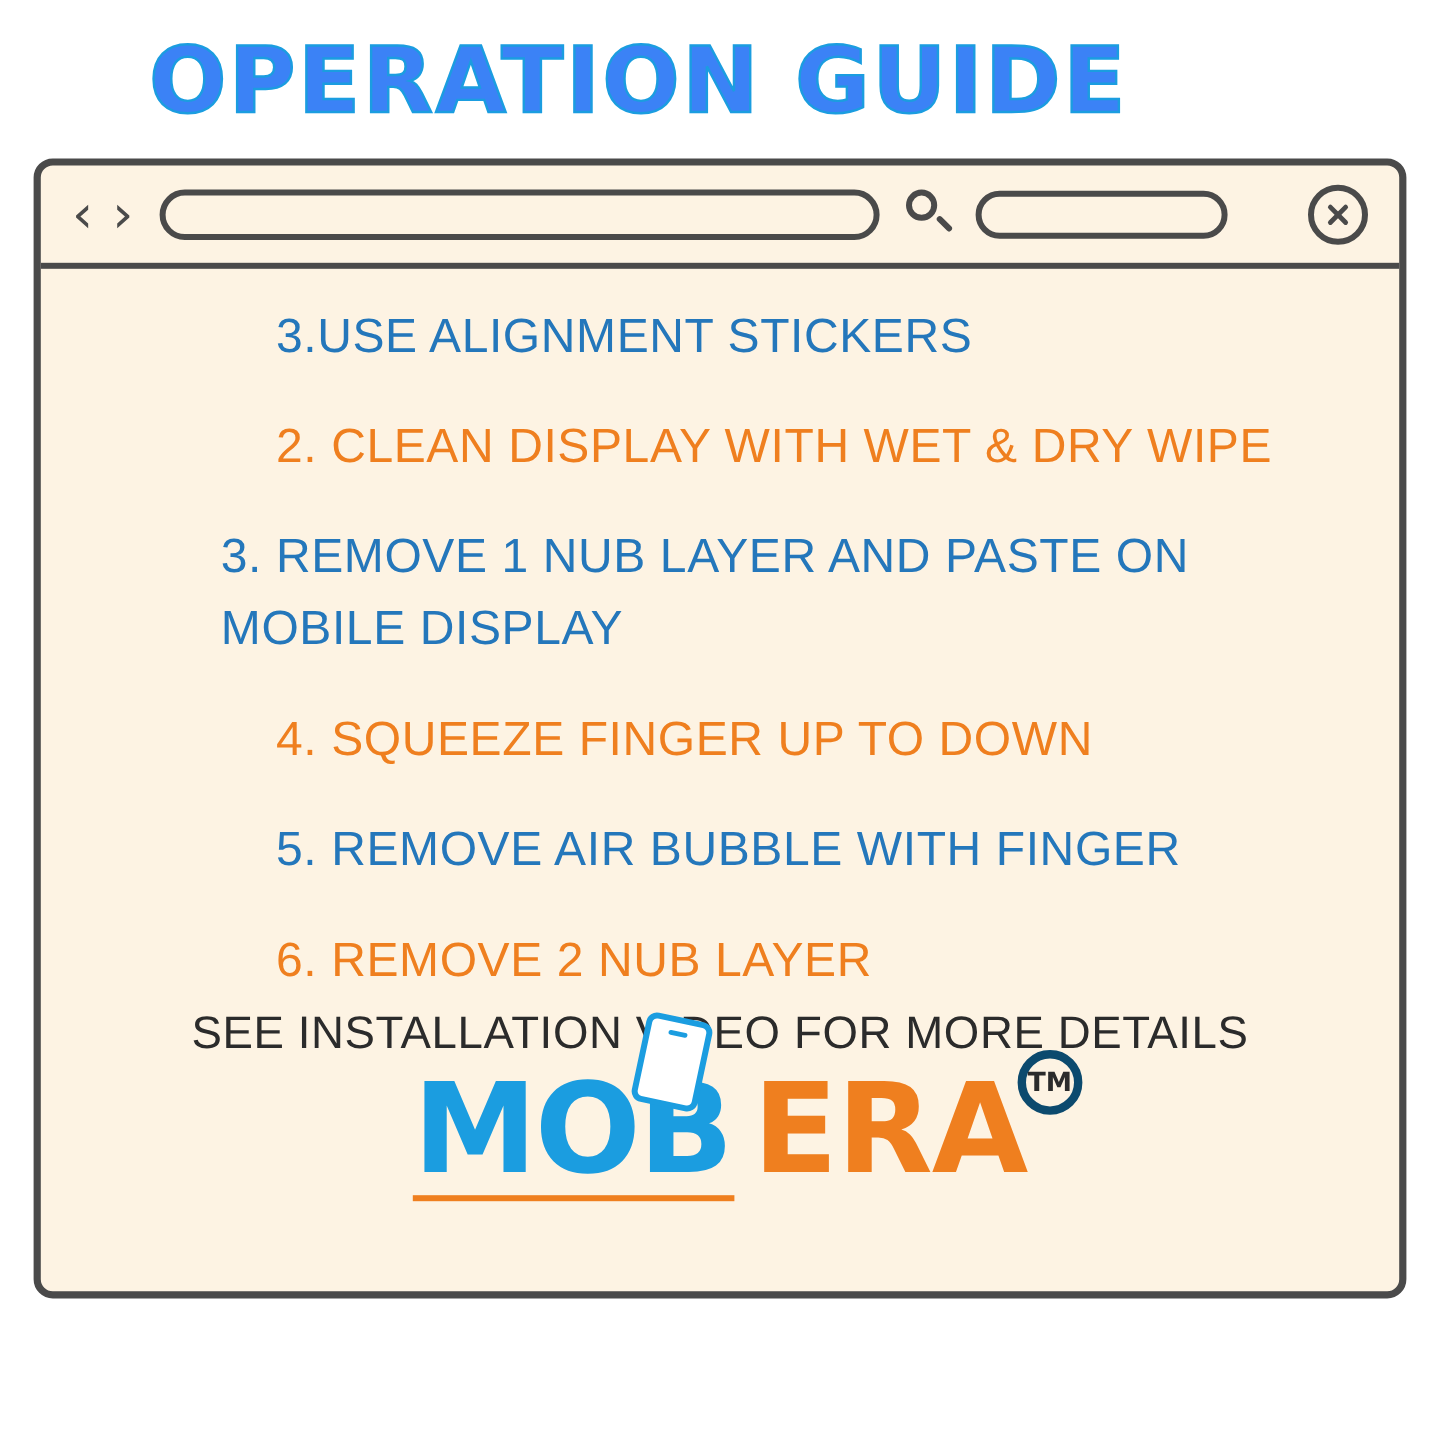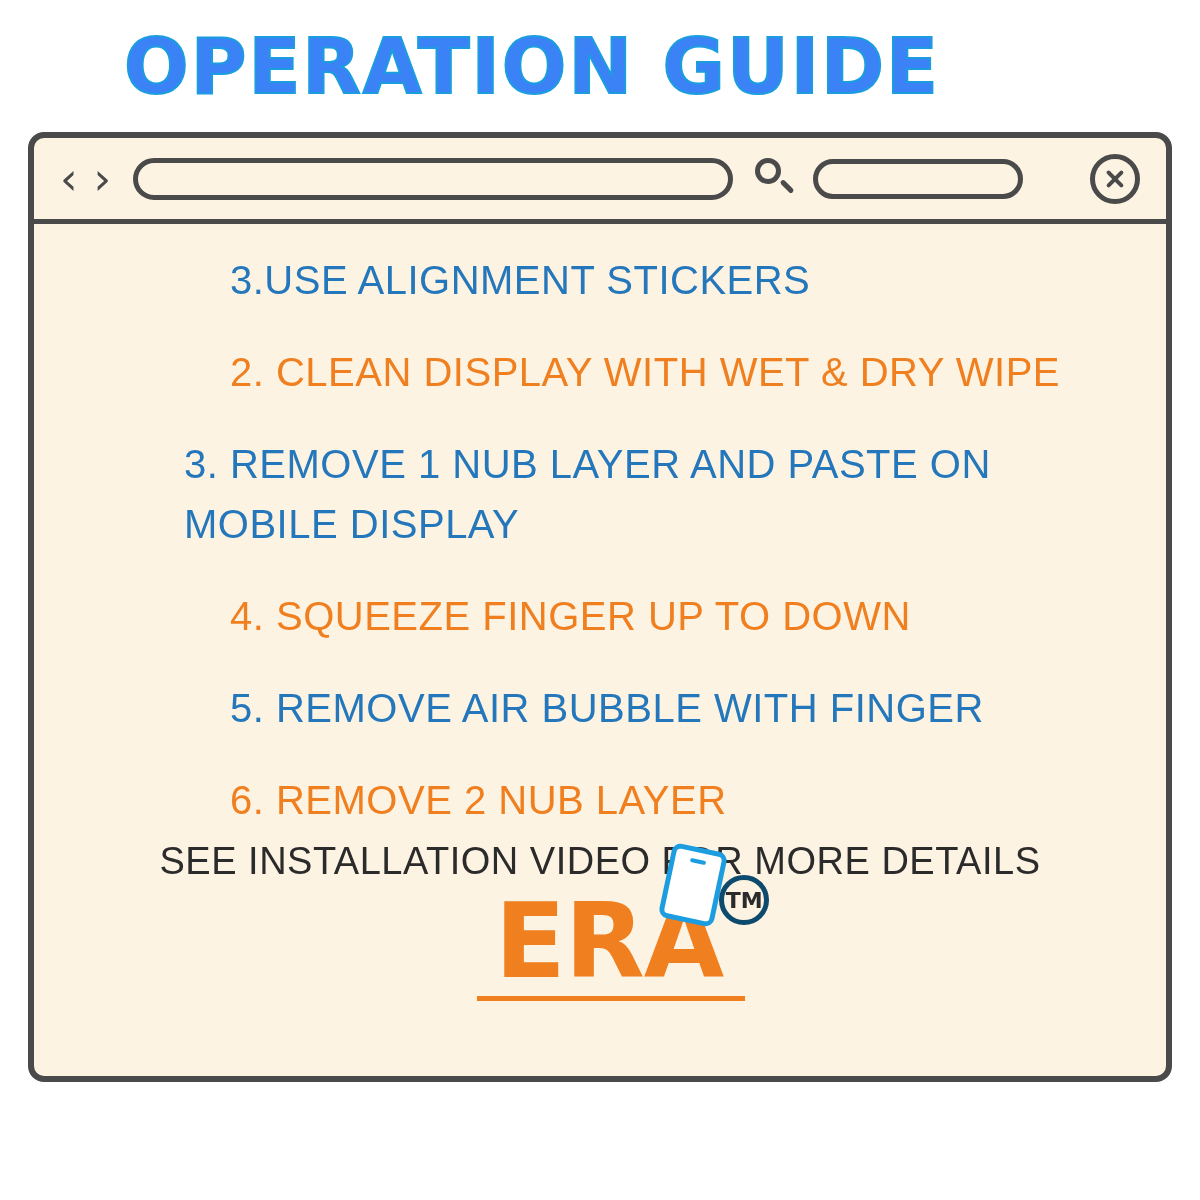--- a/index.html
+++ b/index.html
@@ -215,21 +215,21 @@
     height: 4px;
     background: #1b9de0;
     border-radius: 2px;
   }
   .tm {
     position: absolute;
     right: -46px;
     top: -14px;
     font-size: 22px;
     color: #2b2b2b;
-    border: 5px solid #0c4a6e;
+    border: 7px solid #0c4a6e;
     border-radius: 50%;
     width: 40px;
     height: 40px;
     display: flex;
     align-items: center;
     justify-content: center;
     font-family: "DejaVu Sans", sans-serif;
     font-weight: bold;
   }
 </style>
@@ -263,20 +263,21 @@
     <p class="step orange s2">2. CLEAN DISPLAY WITH WET &amp; DRY WIPE</p>
     <p class="step blue s3">3. REMOVE 1 NUB LAYER AND PASTE ON MOBILE DISPLAY</p>
     <p class="step orange s4">4. SQUEEZE FINGER UP TO DOWN</p>
     <p class="step blue s5">5. REMOVE AIR BUBBLE WITH FINGER</p>
     <p class="step orange s6">6. REMOVE 2 NUB LAYER</p>
 
     <p class="footnote">SEE INSTALLATION VIDEO FOR MORE DETAILS</p>
 
     <div class="logo">
       <div class="logo-inner">
+        <span class="logo-mob">MOB</span>
         <span class="logo-era">ERA</span>
         <div class="phone-badge"></div>
         <div class="logo-underline"></div>
         <div class="tm">TM</div>
       </div>
     </div>
   </div>
 
 </div>
 

